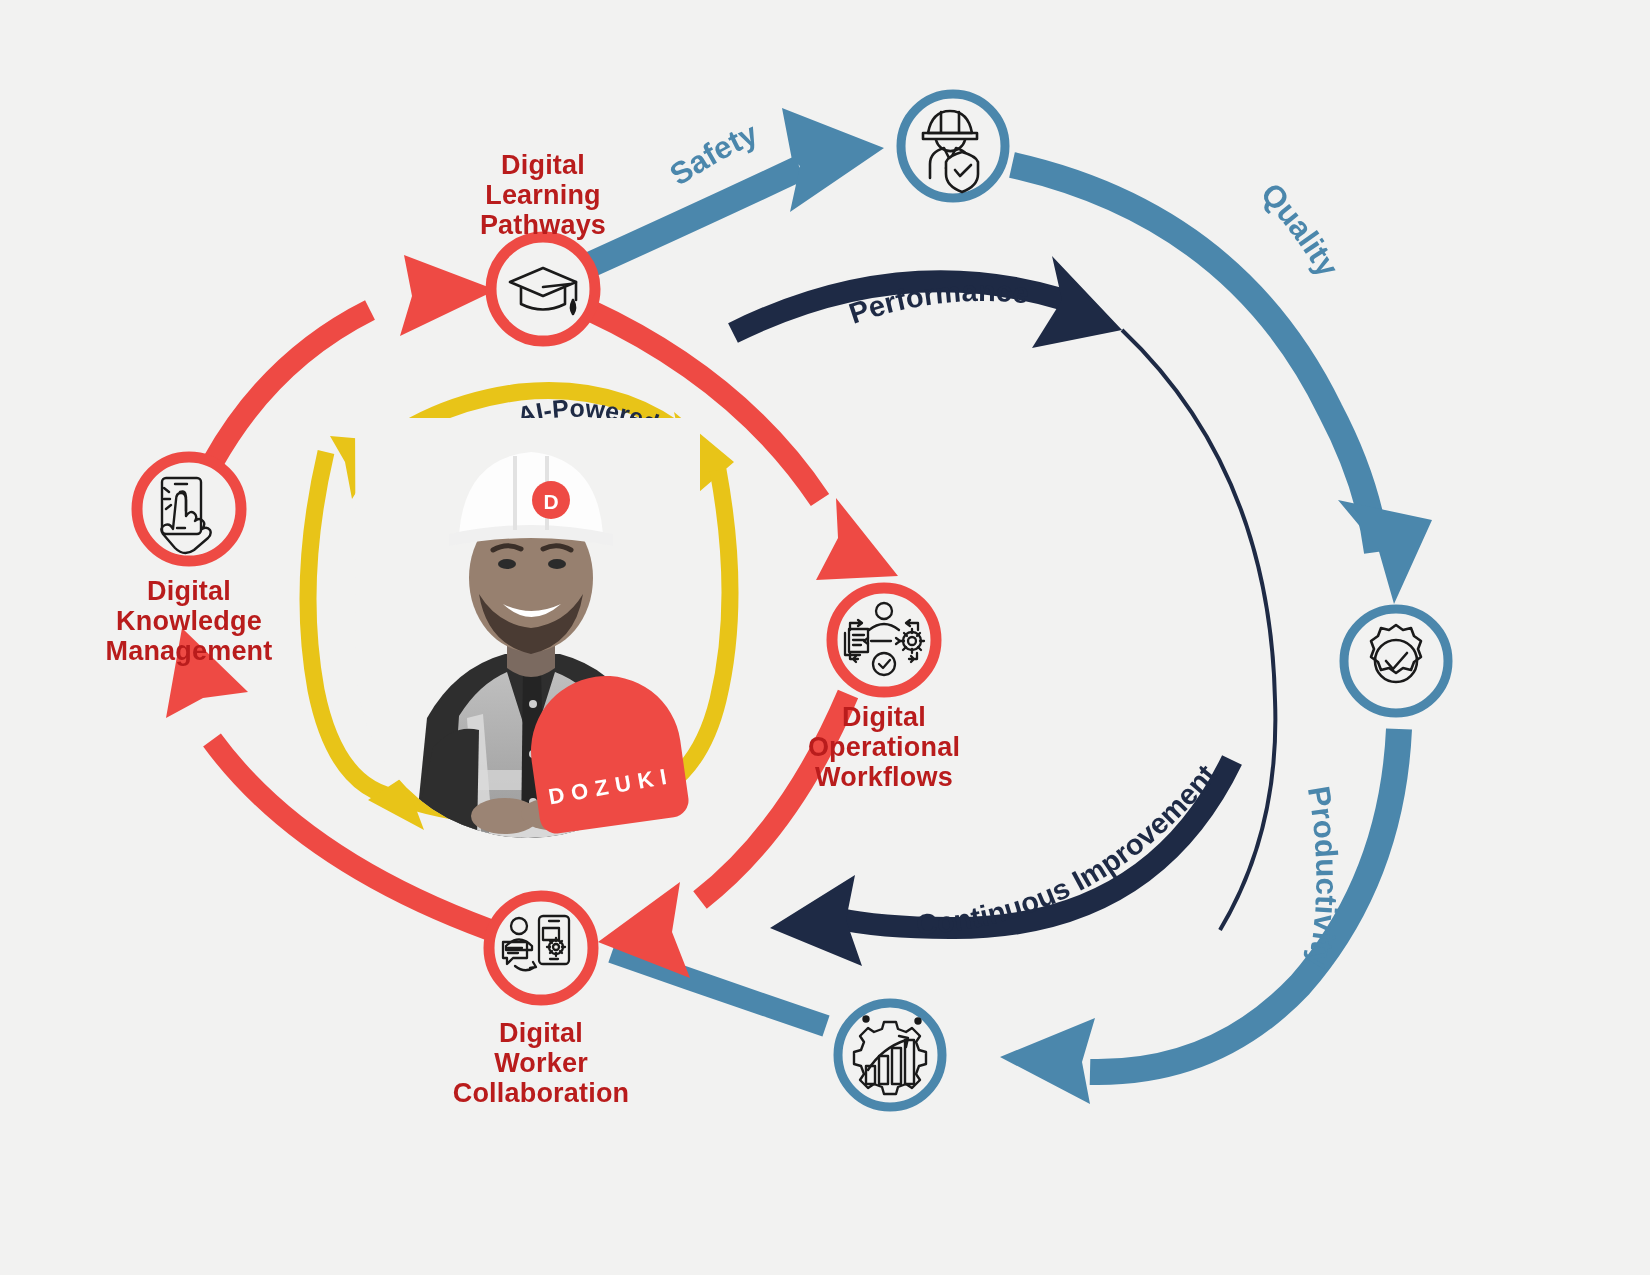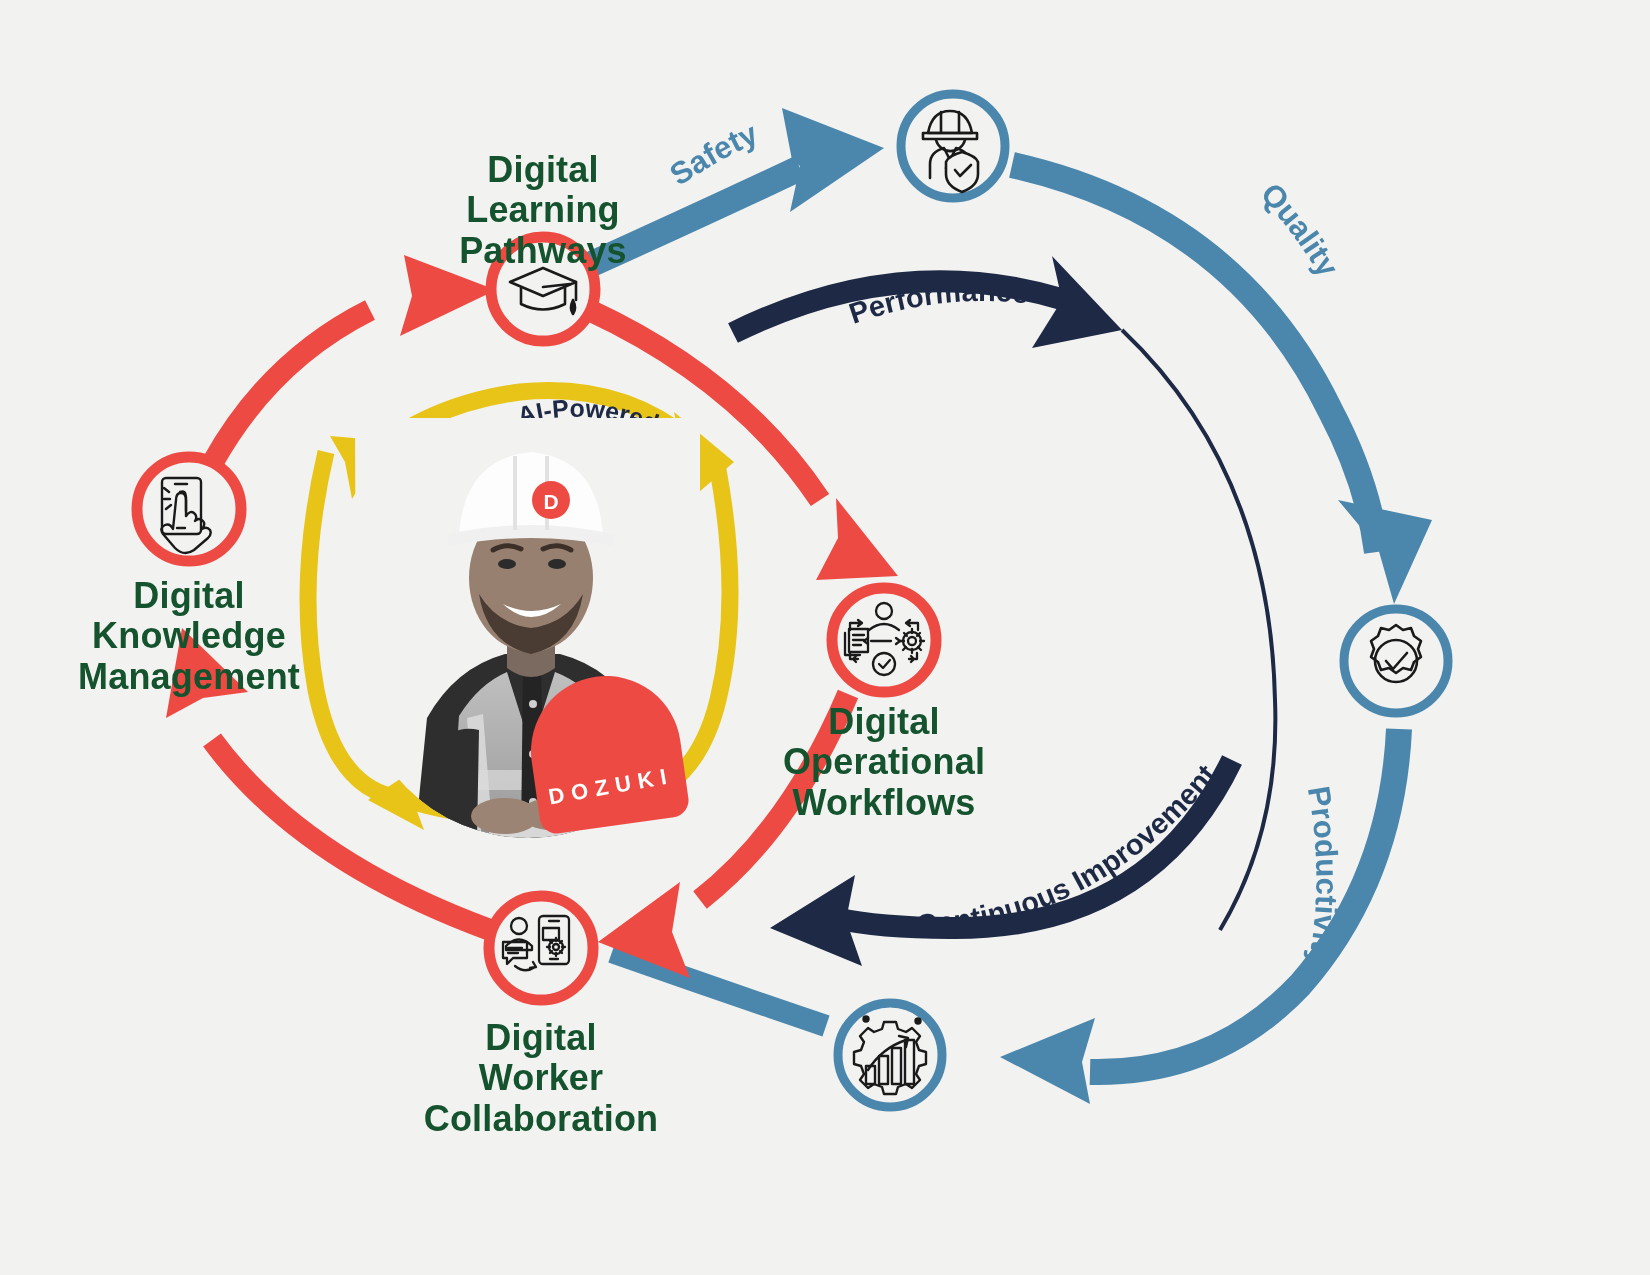--- a/index.html
+++ b/index.html
@@ -12,22 +12,22 @@
   }
   #stage{position:absolute;inset:0;}
   svg.layer{position:absolute;left:0;top:0;width:1650px;height:1275px;}
 
   .node-label{
     position:absolute;
     text-align:center;
     font-weight:bold;
     line-height:1.12;
     letter-spacing:.2px;
-    color:#14532d;
-    font-size:36px;
+    color:#b91c1c;
+    font-size:27px;
     white-space:pre-line;
   }
 
   
   #photo-wrap{
     position:absolute;
     left:355px; top:418px;
     width:345px; height:420px;
     overflow:hidden;
     border-bottom-left-radius:172px;

